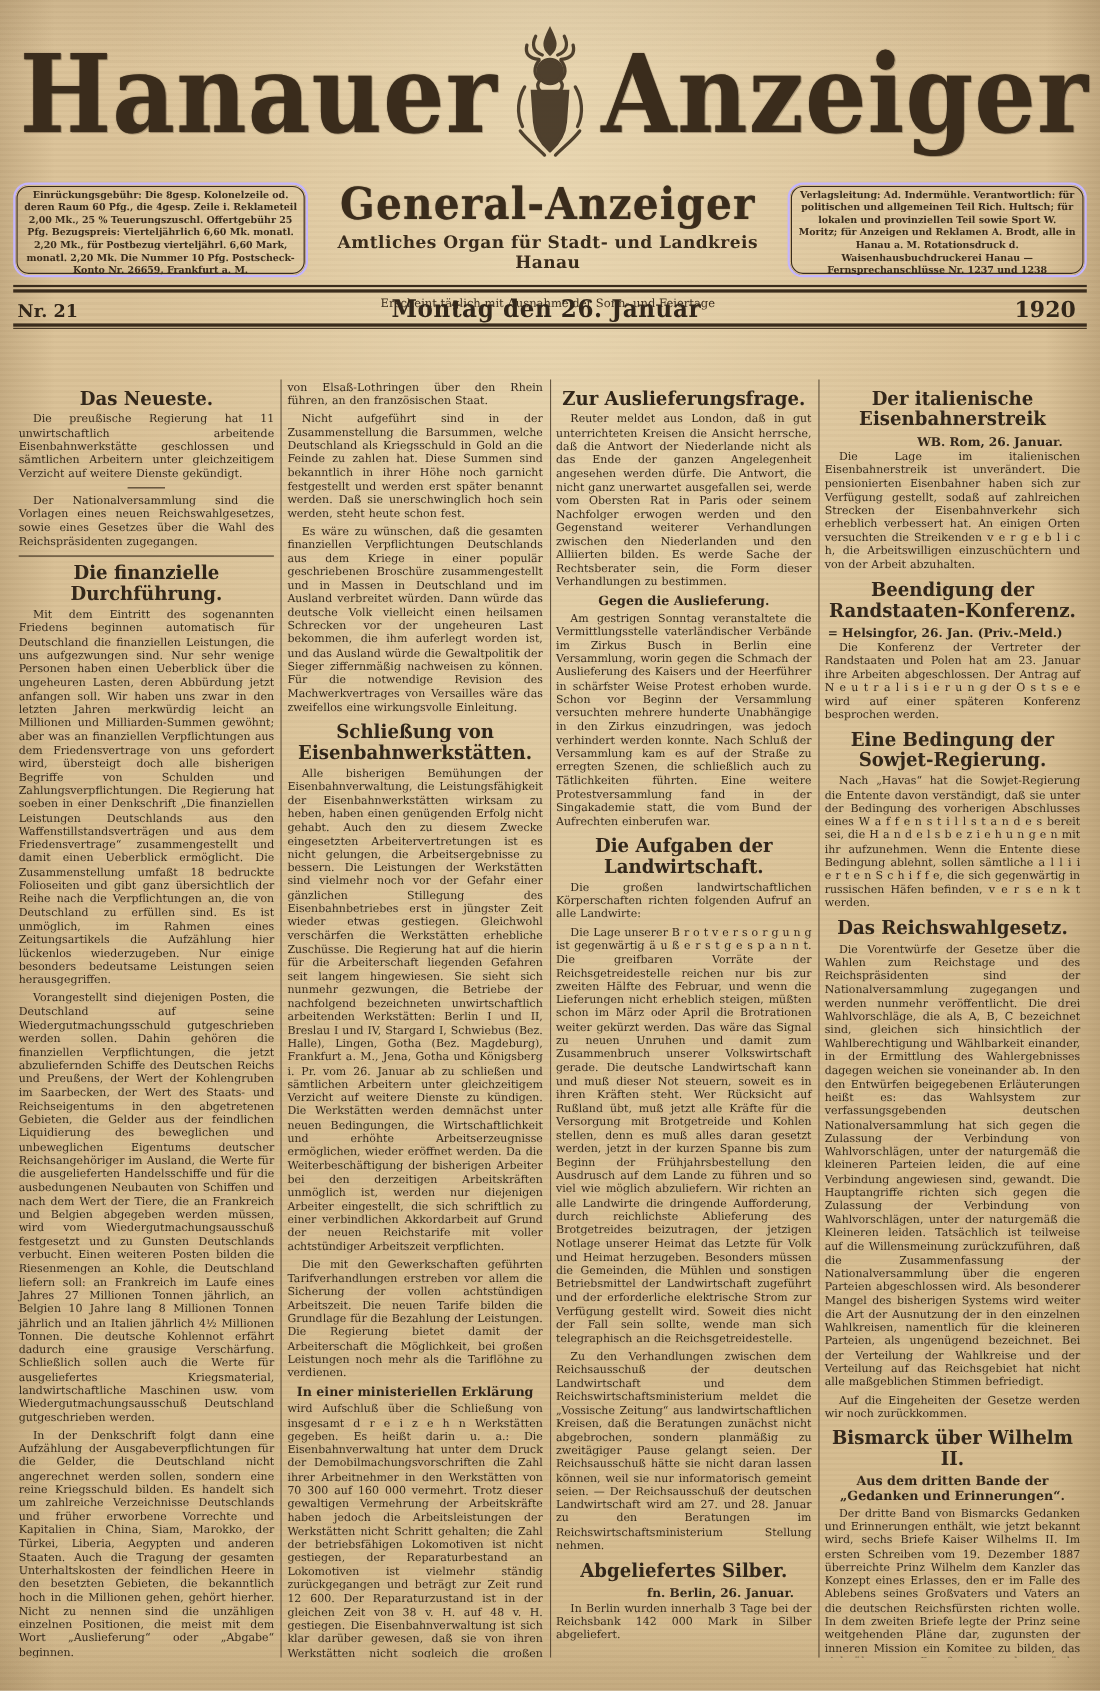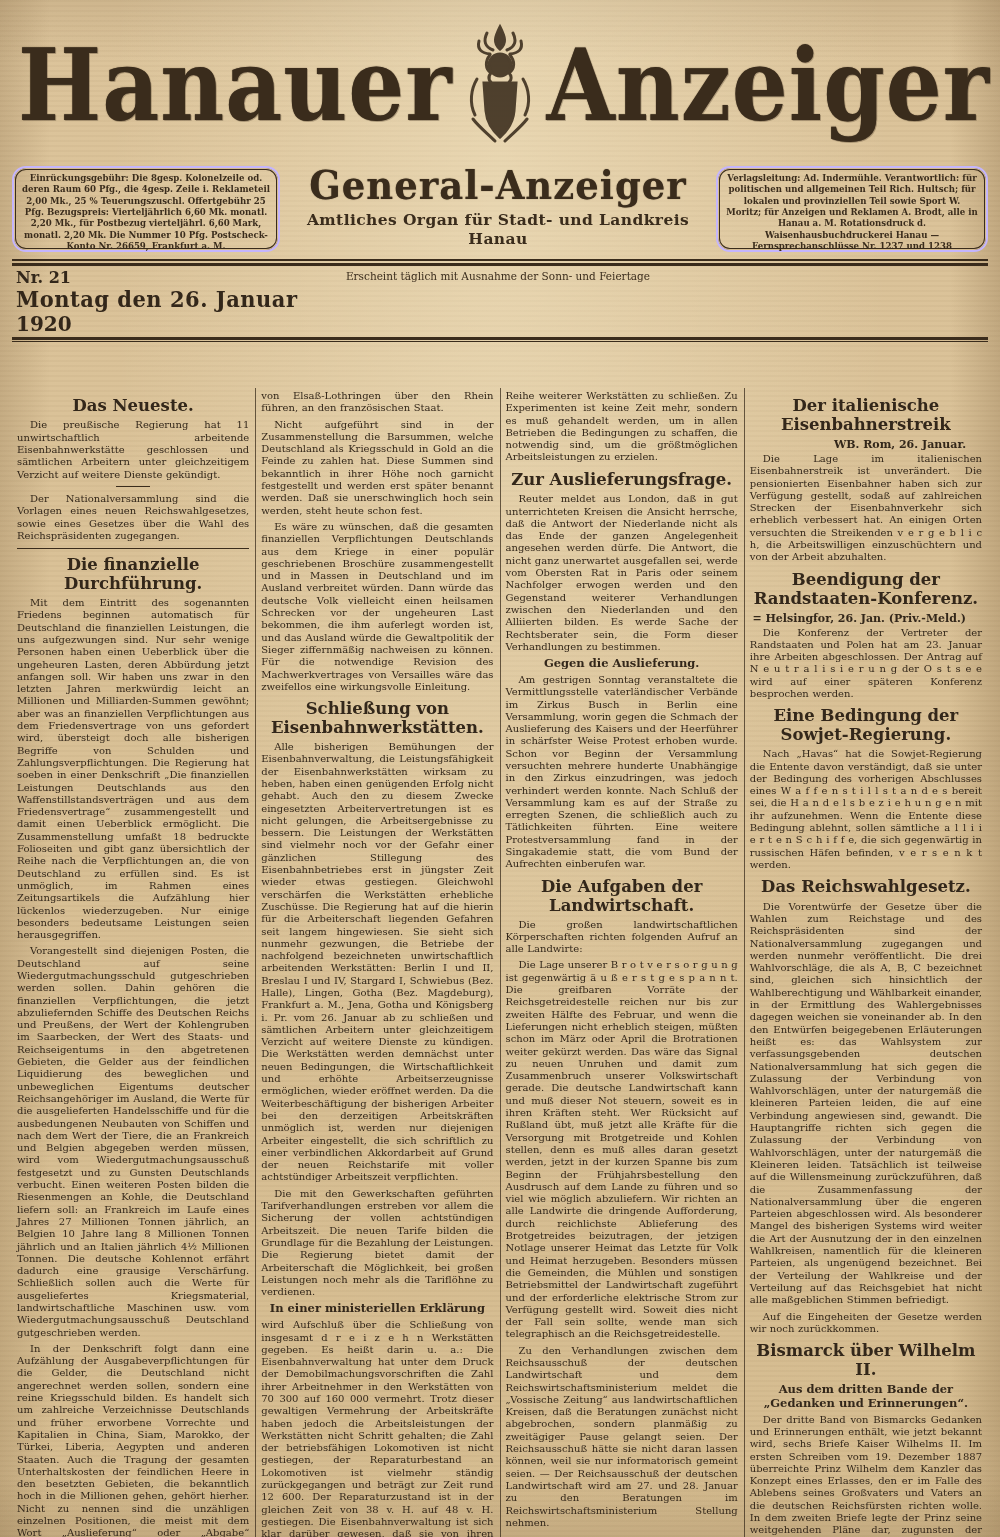--- a/index.html
+++ b/index.html
@@ -30,21 +30,21 @@
   .mast-center{flex:1;text-align:center;color:#3a2c1c;}
   .gen-anz{font-size:37px;font-weight:bold;line-height:1.05;transform:scaleY(1.08);letter-spacing:1px;
     text-shadow:0 0 1px rgba(58,44,28,.7);}
   .organ{font-size:15.5px;font-weight:bold;margin-top:5px;letter-spacing:.4px;}
   .schedule{font-size:10.5px;margin-top:22px;}
 
   
   .rule-heavy-top{margin-top:7px;height:7px;
     background:linear-gradient(#3a2c1c,#3a2c1c) top/100% 2px no-repeat,
                linear-gradient(#3a2c1c,#3a2c1c) bottom/100% 3px no-repeat;}
-  .date-bar{display:flex;align-items:baseline;justify-content:space-between;padding:2px 10px 1px 4px;flex-direction:column;}
+  .date-bar{display:flex;align-items:baseline;justify-content:space-between;padding:2px 10px 1px 4px;}
   .issue-no{font-size:16px;font-weight:bold;}
   .date-text{font-size:21px;font-weight:bold;transform:scaleY(1.05);letter-spacing:.5px;}
   .year{font-size:20px;font-weight:bold;}
   .rule-heavy-bottom{height:5px;background:linear-gradient(#3a2c1c,#3a2c1c) top/100% 3px no-repeat,
                linear-gradient(#3a2c1c,#3a2c1c) bottom/100% 1px no-repeat;margin-bottom:3px;}
 
   
   .cols{display:flex;height:1205px;overflow:hidden;}
   .col{width:244px;padding:2px 6px 0 5px;overflow:hidden;margin-top:43px;}
   .col + .col{border-left:1px solid rgba(58,44,28,.75);}
@@ -122,21 +122,20 @@
         <p class="b-p noind">von Elsaß-Lothringen über den Rhein führen, an den französischen Staat.</p>
         <p class="b-p">Nicht aufgeführt sind in der Zusammenstellung die Barsummen, welche Deutschland als Kriegsschuld in Gold an die Feinde zu zahlen hat. Diese Summen sind bekanntlich in ihrer Höhe noch garnicht festgestellt und werden erst später benannt werden. Daß sie unerschwinglich hoch sein werden, steht heute schon fest.</p>
         <p class="b-p">Es wäre zu wünschen, daß die gesamten finanziellen Verpflichtungen Deutschlands aus dem Kriege in einer populär geschriebenen Broschüre zusammengestellt und in Massen in Deutschland und im Ausland verbreitet würden. Dann würde das deutsche Volk vielleicht einen heilsamen Schrecken vor der ungeheuren Last bekommen, die ihm auferlegt worden ist, und das Ausland würde die Gewaltpolitik der Sieger ziffernmäßig nachweisen zu können. Für die notwendige Revision des Machwerkvertrages von Versailles wäre das zweifellos eine wirkungsvolle Einleitung.</p>
         <div class="b-h1">Schließung von Eisenbahnwerkstätten.</div>
         <p class="b-p">Alle bisherigen Bemühungen der Eisenbahnverwaltung, die Leistungsfähigkeit der Eisenbahnwerkstätten wirksam zu heben, haben einen genügenden Erfolg nicht gehabt. Auch den zu diesem Zwecke eingesetzten Arbeitervertretungen ist es nicht gelungen, die Arbeitsergebnisse zu bessern. Die Leistungen der Werkstätten sind vielmehr noch vor der Gefahr einer gänzlichen Stillegung des Eisenbahnbetriebes erst in jüngster Zeit wieder etwas gestiegen. Gleichwohl verschärfen die Werkstätten erhebliche Zuschüsse. Die Regierung hat auf die hierin für die Arbeiterschaft liegenden Gefahren seit langem hingewiesen. Sie sieht sich nunmehr gezwungen, die Betriebe der nachfolgend bezeichneten unwirtschaftlich arbeitenden Werkstätten: Berlin I und II, Breslau I und IV, Stargard I, Schwiebus (Bez. Halle), Lingen, Gotha (Bez. Magdeburg), Frankfurt a. M., Jena, Gotha und Königsberg i. Pr. vom 26. Januar ab zu schließen und sämtlichen Arbeitern unter gleichzeitigem Verzicht auf weitere Dienste zu kündigen. Die Werkstätten werden demnächst unter neuen Bedingungen, die Wirtschaftlichkeit und erhöhte Arbeitserzeugnisse ermöglichen, wieder eröffnet werden. Da die Weiterbeschäftigung der bisherigen Arbeiter bei den derzeitigen Arbeitskräften unmöglich ist, werden nur diejenigen Arbeiter eingestellt, die sich schriftlich zu einer verbindlichen Akkordarbeit auf Grund der neuen Reichstarife mit voller achtstündiger Arbeitszeit verpflichten.</p>
         <p class="b-p">Die mit den Gewerkschaften geführten Tarifverhandlungen erstreben vor allem die Sicherung der vollen achtstündigen Arbeitszeit. Die neuen Tarife bilden die Grundlage für die Bezahlung der Leistungen. Die Regierung bietet damit der Arbeiterschaft die Möglichkeit, bei großen Leistungen noch mehr als die Tariflöhne zu verdienen.</p>
         <div class="b-h2">In einer ministeriellen Erklärung</div>
         <p class="b-p noind">wird Aufschluß über die Schließung von insgesamt d r e i z e h n Werkstätten gegeben. Es heißt darin u. a.: Die Eisenbahnverwaltung hat unter dem Druck der Demobilmachungsvorschriften die Zahl ihrer Arbeitnehmer in den Werkstätten von 70 300 auf 160 000 vermehrt. Trotz dieser gewaltigen Vermehrung der Arbeitskräfte haben jedoch die Arbeitsleistungen der Werkstätten nicht Schritt gehalten; die Zahl der betriebsfähigen Lokomotiven ist nicht gestiegen, der Reparaturbestand an Lokomotiven ist vielmehr ständig zurückgegangen und beträgt zur Zeit rund 12 600. Der Reparaturzustand ist in der gleichen Zeit von 38 v. H. auf 48 v. H. gestiegen. Die Eisenbahnverwaltung ist sich klar darüber gewesen, daß sie von ihren Werkstätten nicht sogleich die großen Leistungen verlangen konnte, die vor dem Kriege erreicht wurden; sie hat nicht das Höchstmaß der Leistungen von ihrer Arbeiterschaft verlangt, sondern in Anerkennung der Tatsache, daß die Arbeiterschaft durch die Unterernährung in der Kriegszeit und durch die Folgen erheblich arbeitsunlustig geworden war, hat ferner eine gewisse Knappheit an Werkzeugen und vor allem noch Mangel an gutem Ausbesserungsmaterial bis zum Jahre 1918 errechnete Friedensleistung in Abzug gebracht und auf Grund eingehender Ermittlungen die Leistungen berechnet, die unter den gegebenen Verhältnissen von den Arbeitern unter Berücksichtigung aller Umstände verlangt werden konnten. Aber selbst hinter diesen bescheiden herabgesetzten Leistungen blieben im großen Durchschnitt aller Werkstätten die Arbeitsleistungen der Arbeiter zurück, die Eisenbahnverwaltung war daher durch die Notlage des Reiches gezwungen, eine</p>
       </div>
     <div class="col">
-        <p class="b-p noind">Reihe weiterer Werkstätten zu schließen. Zu Experimenten ist keine Zeit mehr, sondern es muß gehandelt werden, um in allen Betrieben die Bedingungen zu schaffen, die notwendig sind, um die größtmöglichen Arbeitsleistungen zu erzielen.</p>
         <div class="b-h1">Zur Auslieferungsfrage.</div>
         <p class="b-p">Reuter meldet aus London, daß in gut unterrichteten Kreisen die Ansicht herrsche, daß die Antwort der Niederlande nicht als das Ende der ganzen Angelegenheit angesehen werden dürfe. Die Antwort, die nicht ganz unerwartet ausgefallen sei, werde vom Obersten Rat in Paris oder seinem Nachfolger erwogen werden und den Gegenstand weiterer Verhandlungen zwischen den Niederlanden und den Alliierten bilden. Es werde Sache der Rechtsberater sein, die Form dieser Verhandlungen zu bestimmen.</p>
         <div class="b-h2">Gegen die Auslieferung.</div>
         <p class="b-p">Am gestrigen Sonntag veranstaltete die Vermittlungsstelle vaterländischer Verbände im Zirkus Busch in Berlin eine Versammlung, worin gegen die Schmach der Auslieferung des Kaisers und der Heerführer in schärfster Weise Protest erhoben wurde. Schon vor Beginn der Versammlung versuchten mehrere hunderte Unabhängige in den Zirkus einzudringen, was jedoch verhindert werden konnte. Nach Schluß der Versammlung kam es auf der Straße zu erregten Szenen, die schließlich auch zu Tätlichkeiten führten. Eine weitere Protestversammlung fand in der Singakademie statt, die vom Bund der Aufrechten einberufen war.</p>
         <div class="b-h1">Die Aufgaben der Landwirtschaft.</div>
         <p class="b-p">Die großen landwirtschaftlichen Körperschaften richten folgenden Aufruf an alle Landwirte:</p>
         <p class="b-p">Die Lage unserer B r o t v e r s o r g u n g ist gegenwärtig ä u ß e r s t g e s p a n n t. Die greifbaren Vorräte der Reichsgetreidestelle reichen nur bis zur zweiten Hälfte des Februar, und wenn die Lieferungen nicht erheblich steigen, müßten schon im März oder April die Brotrationen weiter gekürzt werden. Das wäre das Signal zu neuen Unruhen und damit zum Zusammenbruch unserer Volkswirtschaft gerade. Die deutsche Landwirtschaft kann und muß dieser Not steuern, soweit es in ihren Kräften steht. Wer Rücksicht auf Rußland übt, muß jetzt alle Kräfte für die Versorgung mit Brotgetreide und Kohlen stellen, denn es muß alles daran gesetzt werden, jetzt in der kurzen Spanne bis zum Beginn der Frühjahrsbestellung den Ausdrusch auf dem Lande zu führen und so viel wie möglich abzuliefern. Wir richten an alle Landwirte die dringende Aufforderung, durch reichlichste Ablieferung des Brotgetreides beizutragen, der jetzigen Notlage unserer Heimat das Letzte für Volk und Heimat herzugeben. Besonders müssen die Gemeinden, die Mühlen und sonstigen Betriebsmittel der Landwirtschaft zugeführt und der erforderliche elektrische Strom zur Verfügung gestellt wird. Soweit dies nicht der Fall sein sollte, wende man sich telegraphisch an die Reichsgetreidestelle.</p>
         <p class="b-p">Zu den Verhandlungen zwischen dem Reichsausschuß der deutschen Landwirtschaft und dem Reichswirtschaftsministerium meldet die „Vossische Zeitung“ aus landwirtschaftlichen Kreisen, daß die Beratungen zunächst nicht abgebrochen, sondern planmäßig zu zweitägiger Pause gelangt seien. Der Reichsausschuß hätte sie nicht daran lassen können, weil sie nur informatorisch gemeint seien. — Der Reichsausschuß der deutschen Landwirtschaft wird am 27. und 28. Januar zu den Beratungen im Reichswirtschaftsministerium Stellung nehmen.</p>
         <div class="b-h1">Abgeliefertes Silber.</div>
         <div class="b-dl">fn. Berlin, 26. Januar.</div>

